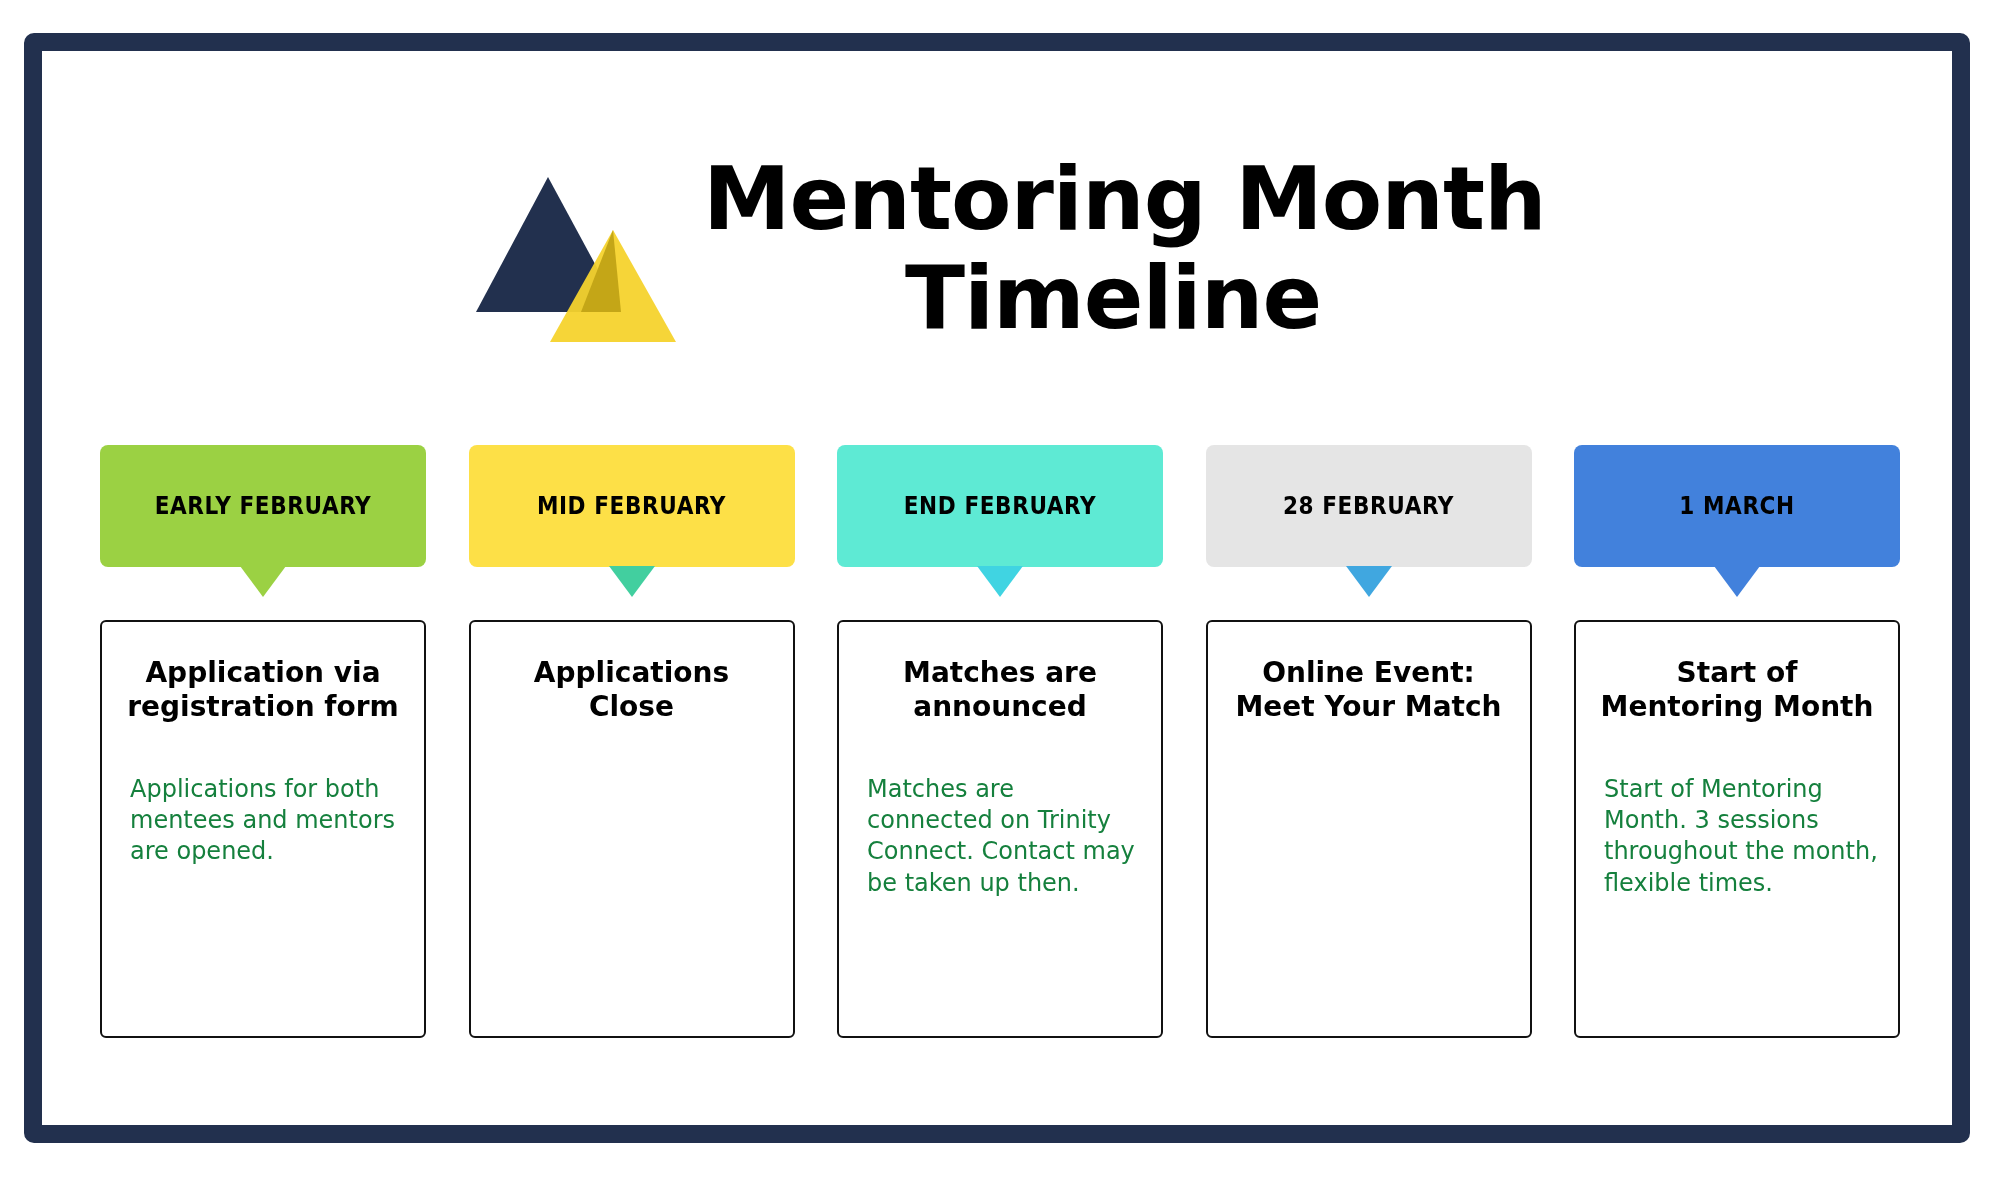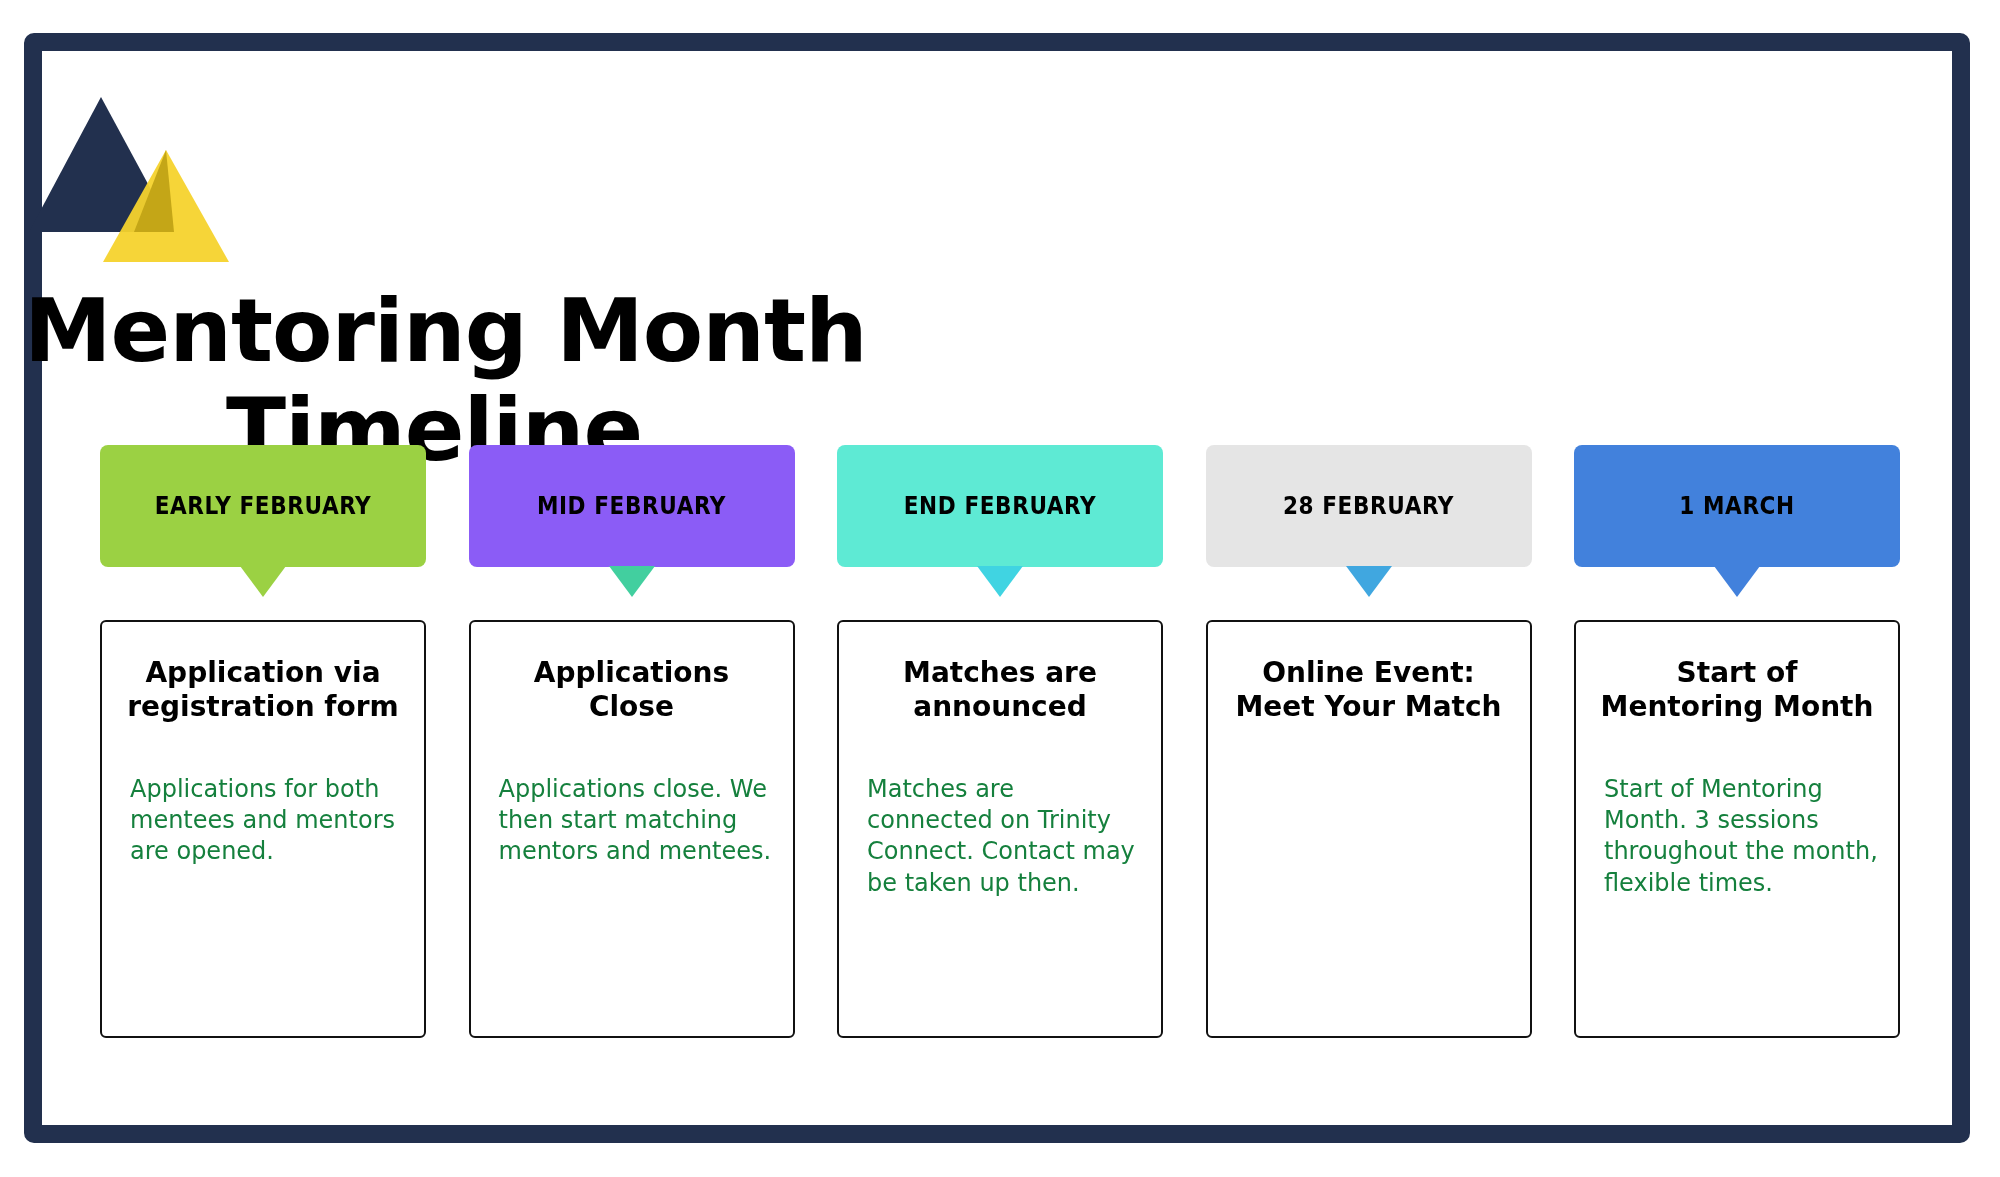--- a/index.html
+++ b/index.html
@@ -38,21 +38,20 @@
   
   .header {
     position: absolute;
     left: 24px;
     top: 150px;
     width: 1946px;
     height: 250px;
     display: flex;
     align-items: flex-start;
     justify-content: center;
-    flex-direction: column;
   }
 
   .logo {
     position: relative;
     width: 210px;
     height: 190px;
     flex: 0 0 auto;
     margin-top: 22px;
     margin-right: 22px;
   }
@@ -191,27 +190,26 @@
         <span class="banner-label">EARLY FEBRUARY</span>
         <span class="notch" style="border-top-color: rgb(155, 209, 67);"></span>
       </div>
       <div class="card">
         <div class="card-title">Application via registration form</div>
         <div class="card-body">Applications for both mentees and mentors are opened.</div>
       </div>
     </div>
 
     <div class="step">
-      <div class="banner" style="background: #8b5cf6; justify-content: center;">
+      <div class="banner" style="background: #fde047; justify-content: center;">
         <span class="banner-label">MID FEBRUARY</span>
         <span class="notch" style="border-top-color: rgb(66, 207, 159);"></span>
       </div>
       <div class="card">
         <div class="card-title">Applications Close</div>
-        <div class="card-body">Applications close. We then start matching mentors and mentees.</div>
       </div>
     </div>
 
     <div class="step">
       <div class="banner" style="background: #5eead4;">
         <span class="banner-label">END FEBRUARY</span>
         <span class="notch" style="border-top-color: rgb(64, 212, 226);"></span>
       </div>
       <div class="card">
         <div class="card-title">Matches are announced</div>

